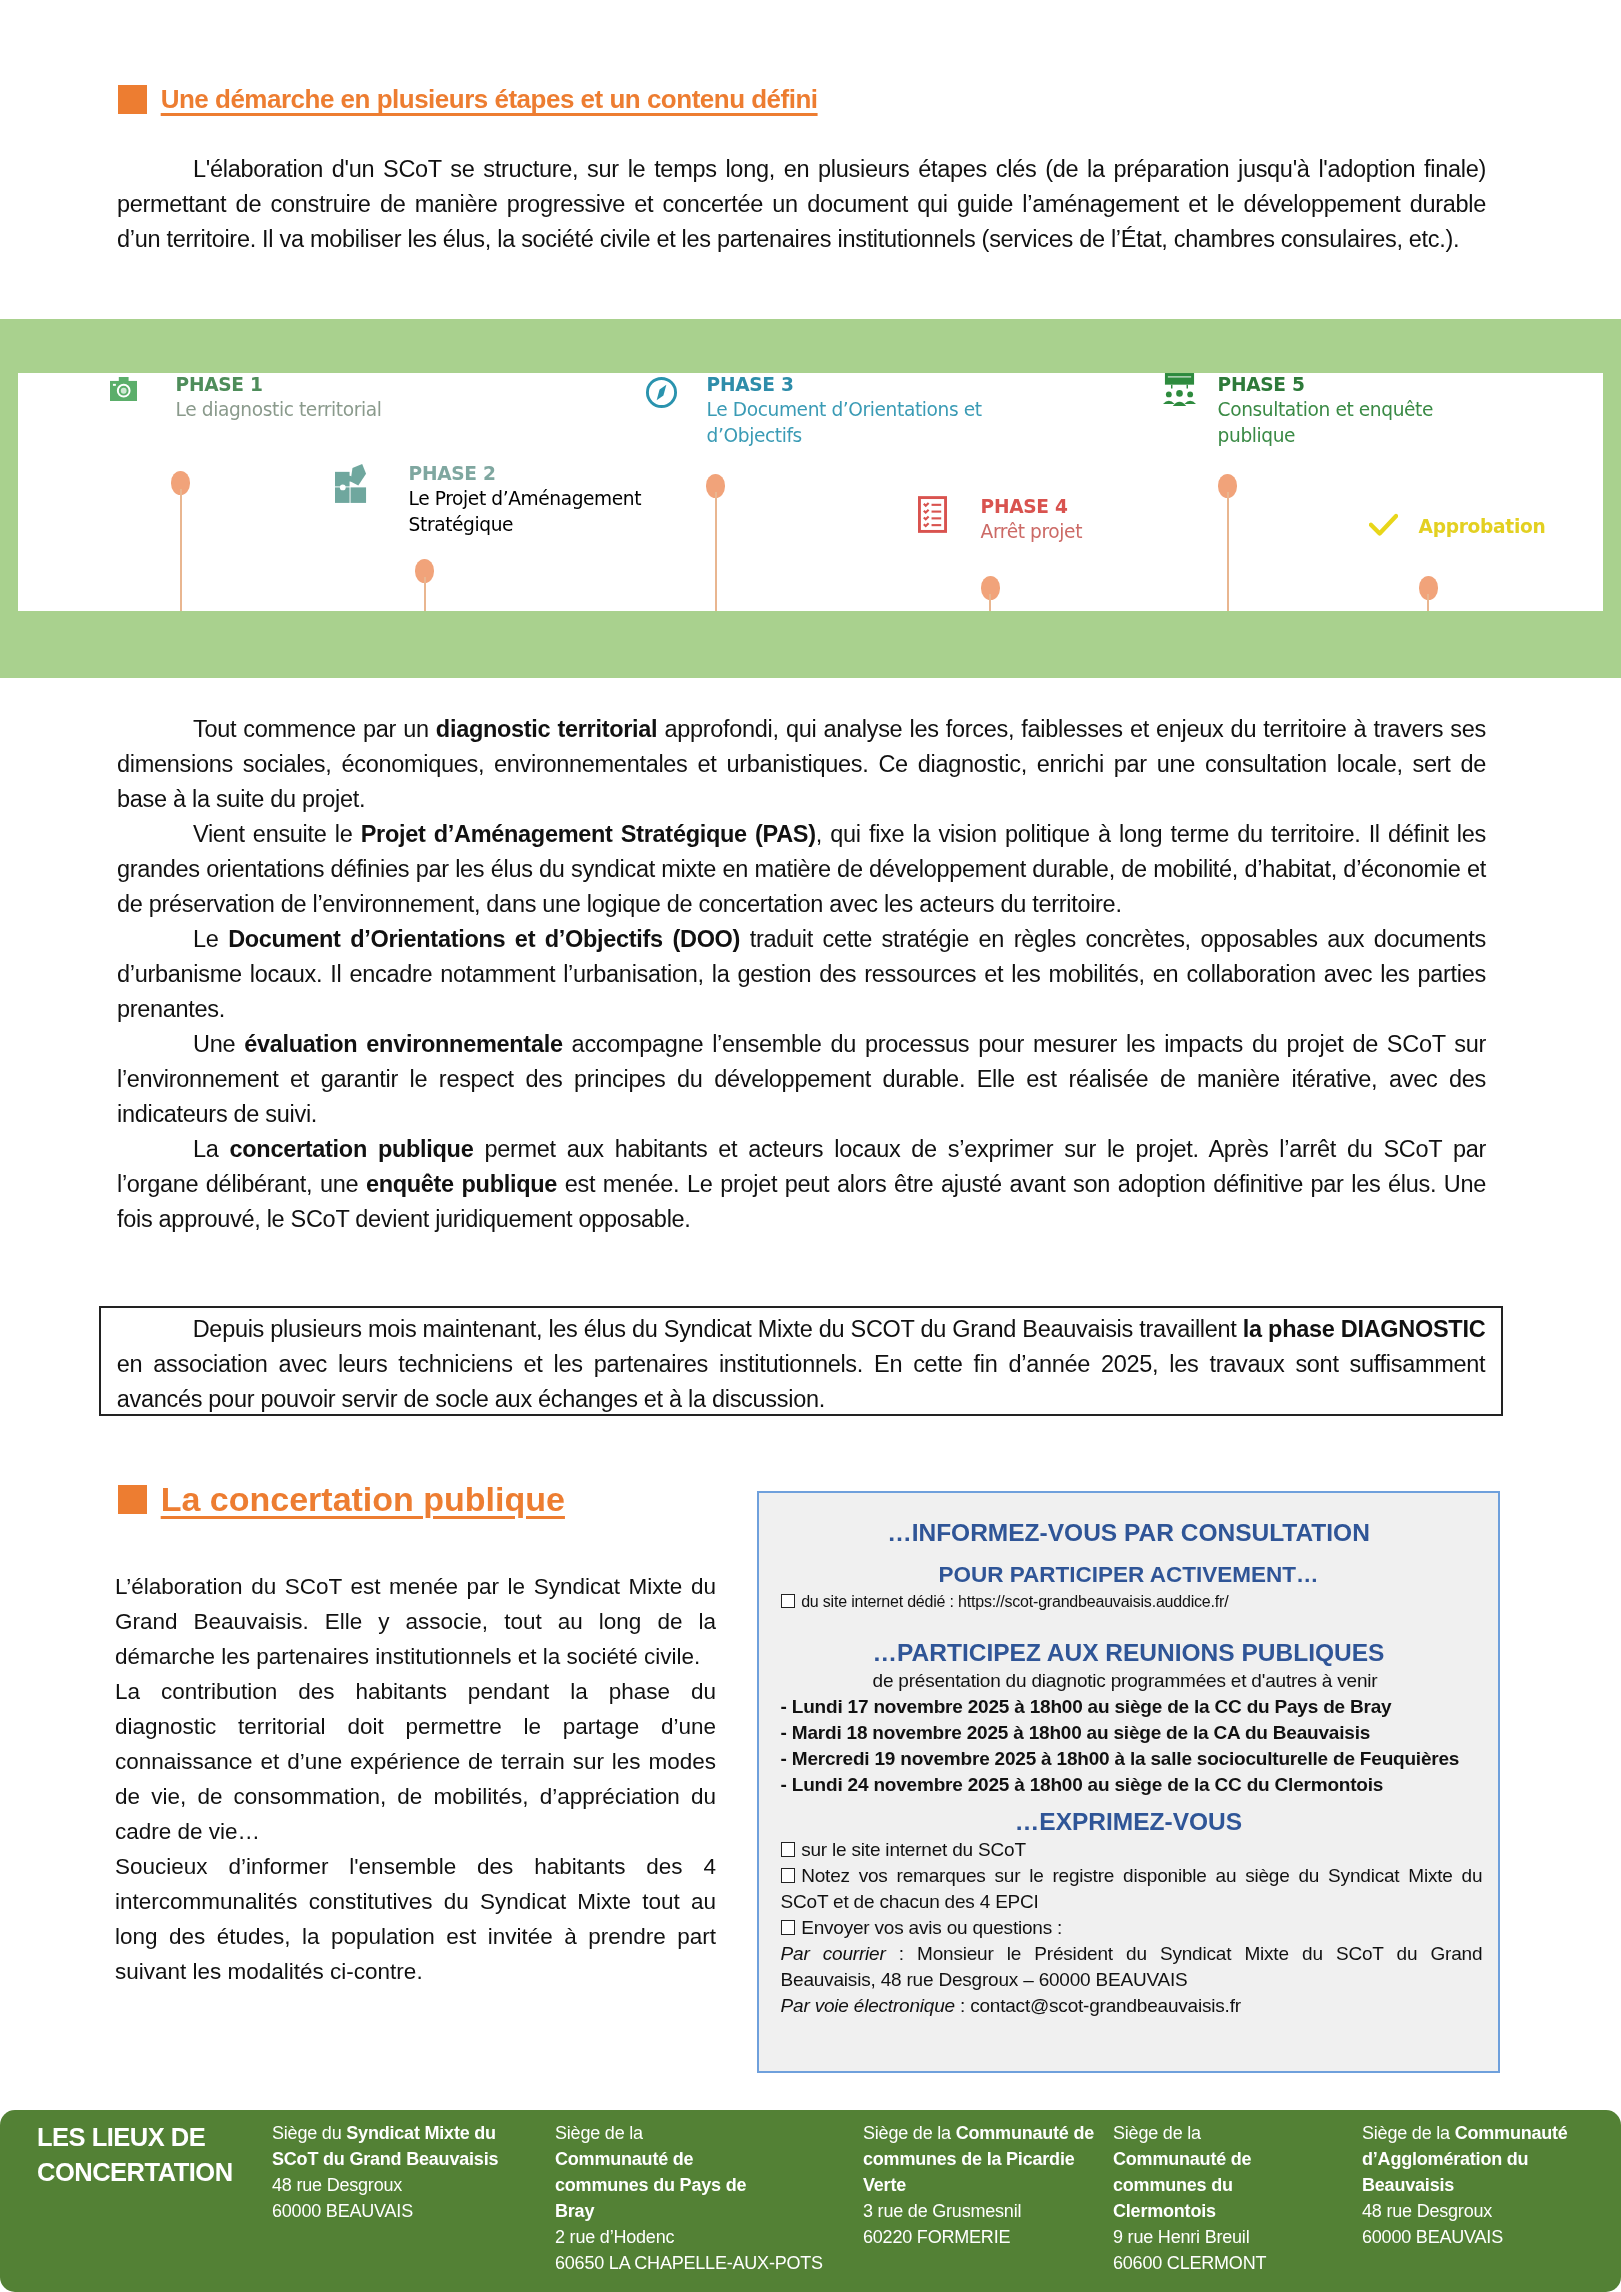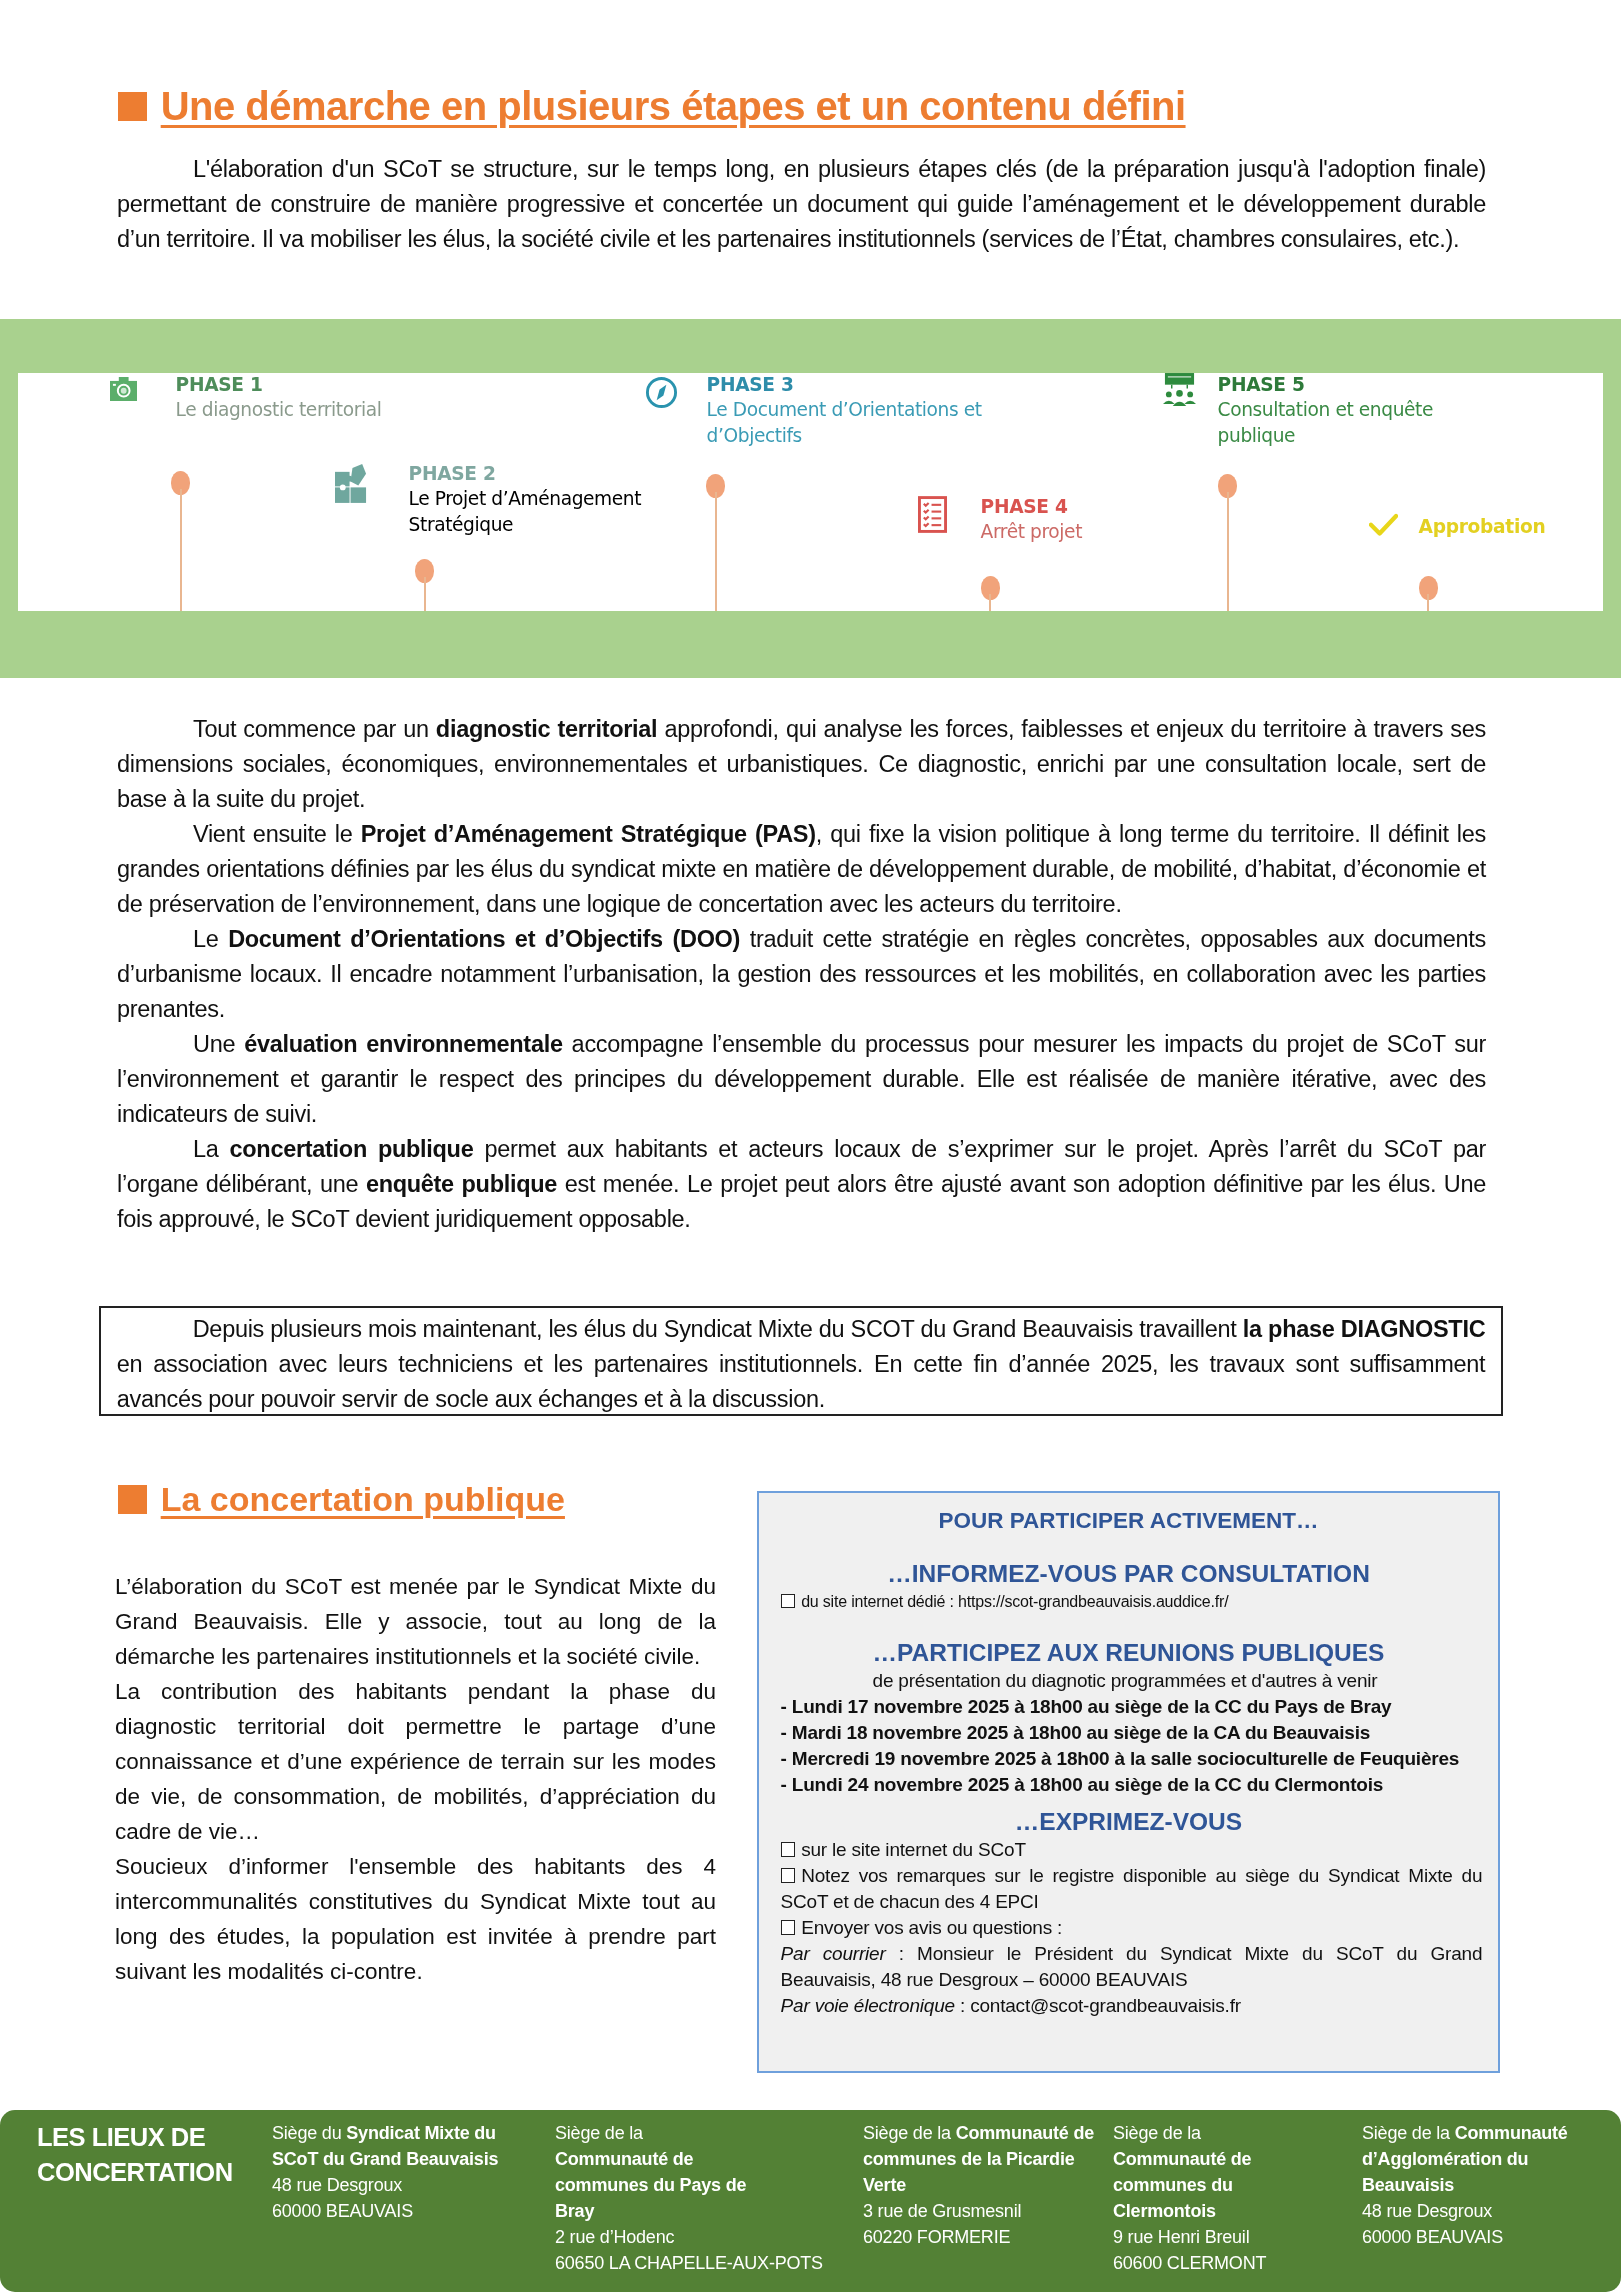--- a/index.html
+++ b/index.html
@@ -53,21 +53,21 @@
 
   
   #footer { position: absolute; left: 0; top: 2110px; width: 1621px; height: 182px; background: #538135; color: #fff; font-family: "Liberation Sans Narrow", "Liberation Sans", sans-serif; border-radius: 15px; }
   #footer-title { position: absolute; left: 37px; top: 9.8px; font-size: 25.5px; line-height: 35px; font-weight: bold; font-family: "Liberation Sans", sans-serif; letter-spacing: -0.5px; }
   .footer-col { position: absolute; top: 9.8px; font-size: 18px; line-height: 26px; letter-spacing: -0.2px; }
   .footer-col b { font-weight: bold; }
 </style>
 </head>
 <body>
 
-<div class="section-title" style="left:118px; top:84px; font-size:40px; font-family:'Liberation Sans Narrow','Liberation Sans',sans-serif; letter-spacing:-0.5px;">
+<div class="section-title" style="left:118px; top:84px; font-size:26px; font-family:'Liberation Sans Narrow','Liberation Sans',sans-serif; letter-spacing:-0.5px;">
   <span class="square"></span>
   <span class="label">Une démarche en plusieurs étapes et un contenu défini</span>
 </div>
 
 <div class="body-text" style="left:117px; top:152px; width:1369px;">
   <p>L'élaboration d'un SCoT se structure, sur le temps long, en plusieurs étapes clés (de la préparation jusqu'à l'adoption finale) permettant de construire de manière progressive et concertée un document qui guide l’aménagement et le développement durable d’un territoire. Il va mobiliser les élus, la société civile et les partenaires institutionnels (services de l’État, chambres consulaires, etc.).</p>
 </div>
 
 <div id="timeline-band">
   <div id="timeline-inner">
@@ -193,23 +193,23 @@
   <span class="label">La concertation publique</span>
 </div>
 
 <div style="position:absolute; left:115px; top:1569px; width:601px; font-family:'Liberation Sans',sans-serif; font-size:22.5px; line-height:35px; text-align:justify; color:#111;">
   <p>L’élaboration du SCoT est menée par le Syndicat Mixte du Grand Beauvaisis. Elle y associe, tout au long de la démarche les partenaires institutionnels et la société civile.</p>
   <p>La contribution des habitants pendant la phase du diagnostic territorial doit permettre le partage d’une connaissance et d’une expérience de terrain sur les modes de vie, de consommation, de mobilités, d’appréciation du cadre de vie…</p>
   <p>Soucieux d’informer l'ensemble des habitants des 4 intercommunalités constitutives du Syndicat Mixte tout au long des études, la population est invitée à prendre part suivant les modalités ci-contre.</p>
 </div>
 
 <div id="participate-box">
+  <div class="pb-heading" style="font-size:24.5px; margin-top:23.5px; line-height:31px;">…INFORMEZ-VOUS PAR CONSULTATION</div>
+
   <div class="pb-heading" style="font-size:22.5px; margin-top:12.7px; line-height:29px;">POUR PARTICIPER ACTIVEMENT…</div>
-
-  <div class="pb-heading" style="font-size:24.5px; margin-top:23.5px; line-height:31px;">…INFORMEZ-VOUS PAR CONSULTATION</div>
   <div class="pb-line" style="font-size:16px;">
     <span class="checkbox-glyph"></span><span>du site internet dédié : https://scot-grandbeauvaisis.auddice.fr/</span>
   </div>
 
   <div class="pb-heading" style="font-size:24.5px; margin-top:21.6px; line-height:31px;">…PARTICIPEZ AUX REUNIONS PUBLIQUES</div>
   <div class="pb-line" style="text-align:center; padding-left:0; padding-right:7px;">de présentation du diagnotic programmées et d'autres à venir</div>
   <div class="pb-line"><b>- Lundi 17 novembre 2025 à 18h00 au siège de la CC du Pays de Bray</b></div>
   <div class="pb-line"><b>- Mardi 18 novembre 2025 à 18h00 au siège de la CA du Beauvaisis</b></div>
   <div class="pb-line"><b>- Mercredi 19 novembre 2025 à 18h00 à la salle socioculturelle de Feuquières</b></div>
   <div class="pb-line"><b>- Lundi 24 novembre 2025 à 18h00 au siège de la CC du Clermontois</b></div>

